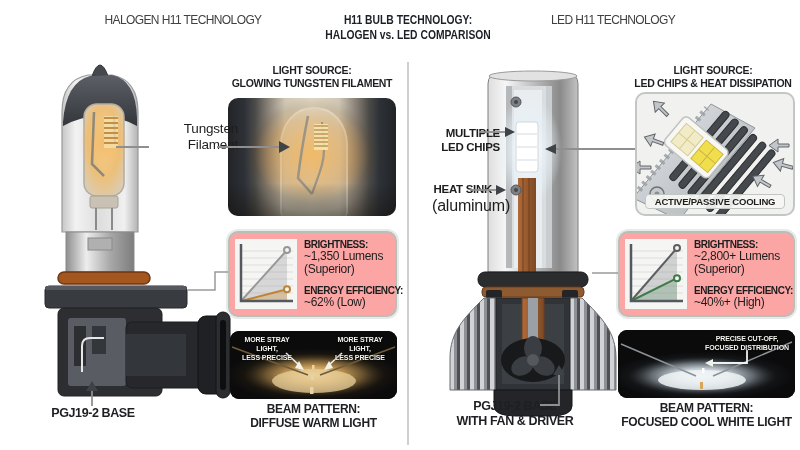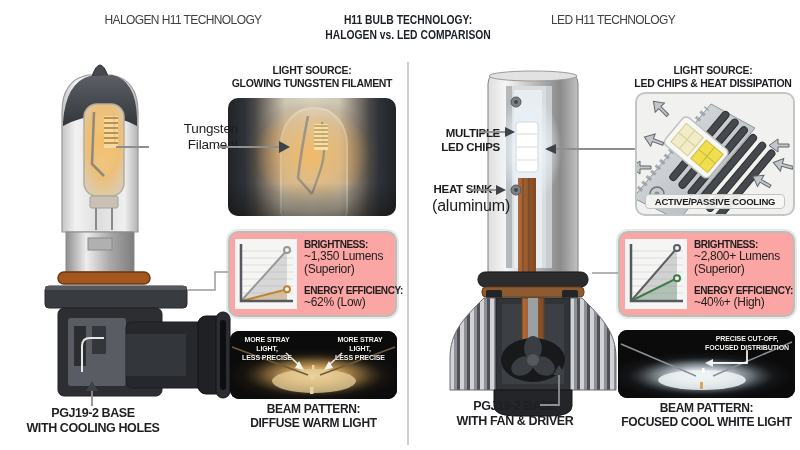--- a/index.html
+++ b/index.html
@@ -402,21 +402,20 @@
   <div class="callout callout-bold right-align" style="left:416px;top:127px;width:60px;">
     <span>MULTIPLE</span>
     <span>LED CHIPS</span>
   </div>
   <div class="callout right-align" style="left:408px;top:183px;width:60px;">
     <span class="callout-bold">HEAT SINK</span>
     <span class="callout-reg">(aluminum)</span>
   </div>
   <div class="base-callout" style="left:18px;top:406px;width:150px;">
     <span>PGJ19-2 BASE</span>
-    <span>WITH COOLING HOLES</span>
   </div>
   <div class="base-callout" style="left:435px;top:399px;width:160px;">
     <span>PGJ19-2 BASE</span>
     <span>WITH FAN &amp; DRIVER</span>
   </div>
 
   <svg class="overlay" width="800" height="450" viewBox="0 0 800 450">
     <g>
       <line x1="116" y1="147" x2="149" y2="147" stroke="#8f8f8f" stroke-width="1.8"></line>
       <line x1="217" y1="147" x2="279" y2="147" stroke="#8f8f8f" stroke-width="1.8"></line>

